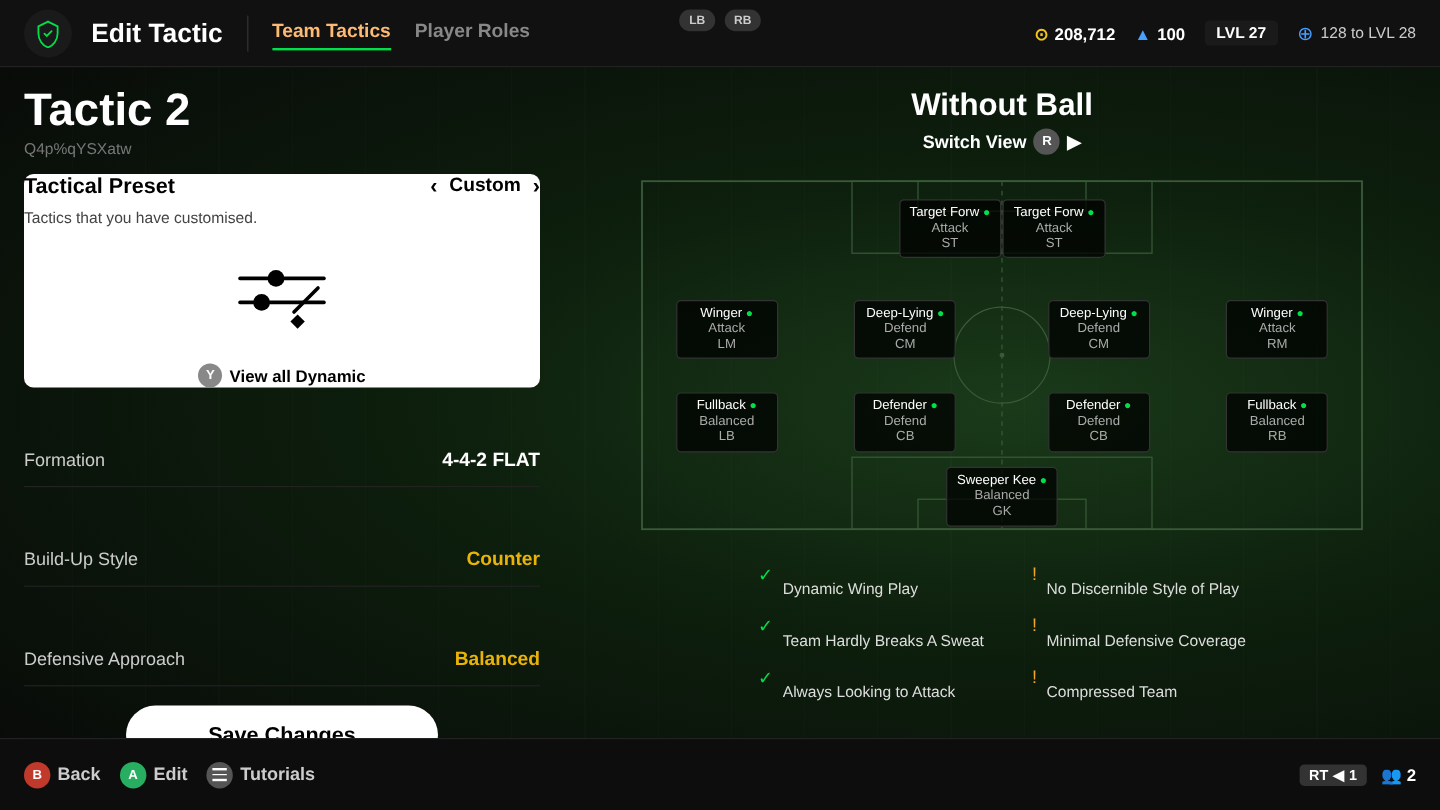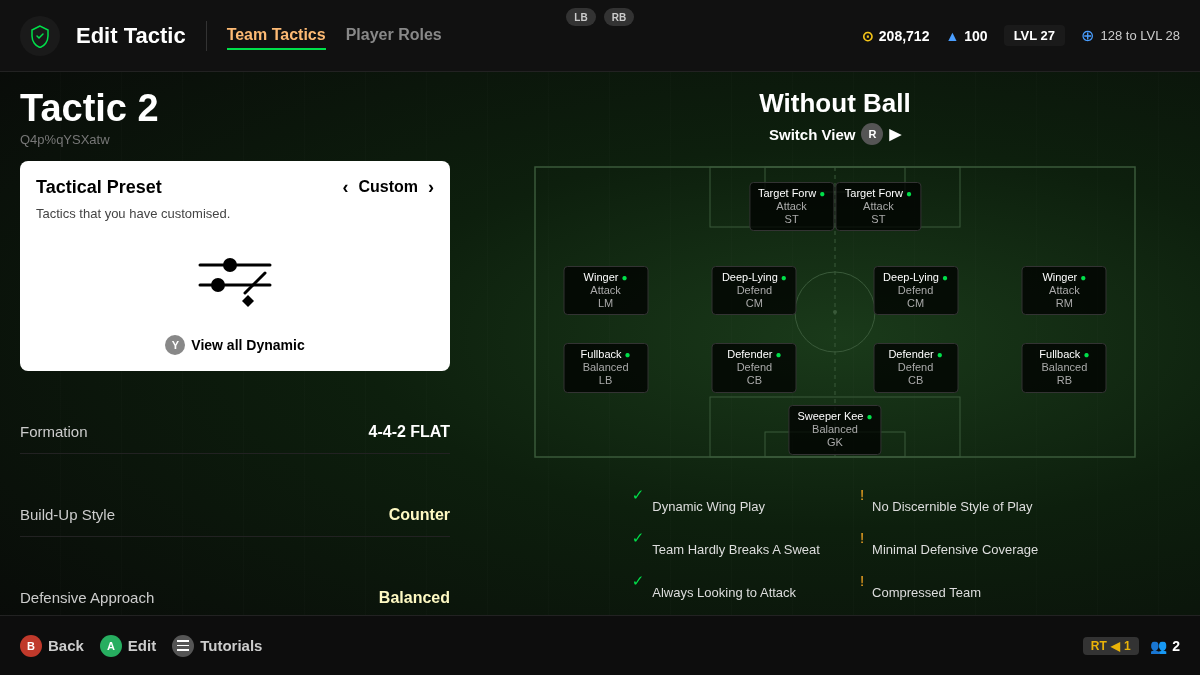--- a/index.html
+++ b/index.html
@@ -30,21 +30,21 @@
         rgba(255,255,255,0.01) 60px, rgba(255,255,255,0.01) 61px
       );
     }
 
     
     .top-bar {
       position: relative;
       z-index: 10;
       display: flex;
       align-items: center;
-      height: 72px;
+      height: 56px;
       background: #111;
       border-bottom: 1px solid #222;
       padding: 0 20px;
     }
     .logo-icon {
       width: 40px;
       height: 40px;
       background: #1a1a1a;
       border-radius: 50%;
       display: flex;
@@ -167,21 +167,20 @@
     .tactic-code {
       font-size: 13px;
       color: #777;
       margin-bottom: 14px;
     }
 
     
     .preset-box {
       background: #fff;
       border-radius: 8px;
-      padding: 16px;
       color: #000;
       margin-bottom: 0;
     }
     .preset-header {
       display: flex;
       align-items: center;
       justify-content: space-between;
       margin-bottom: 8px;
     }
     .preset-title {
@@ -257,21 +256,21 @@
       font-size: 15px;
       color: #ccc;
       font-weight: 500;
     }
     .formation-value {
       font-size: 16px;
       font-weight: 900;
       color: #fff;
     }
     .formation-value.highlight {
-      color: #fef9c3;
+      color: #eab308;
     }
 
     
     .save-btn {
       background: #fff;
       color: #000;
       border: none;
       border-radius: 30px;
       padding: 14px 40px;
       font-size: 18px;
@@ -444,21 +443,21 @@
       display: flex;
       align-items: center;
       gap: 12px;
     }
     .rt-badge {
       background: #333;
       border-radius: 4px;
       padding: 2px 8px;
       font-size: 12px;
       font-weight: 700;
-      color: #eab308;
+      color: #ffffff;
       display: flex;
       align-items: center;
       gap: 4px;
     }
     .people-badge {
       display: flex;
       align-items: center;
       gap: 4px;
       font-size: 14px;
       font-weight: 700;

